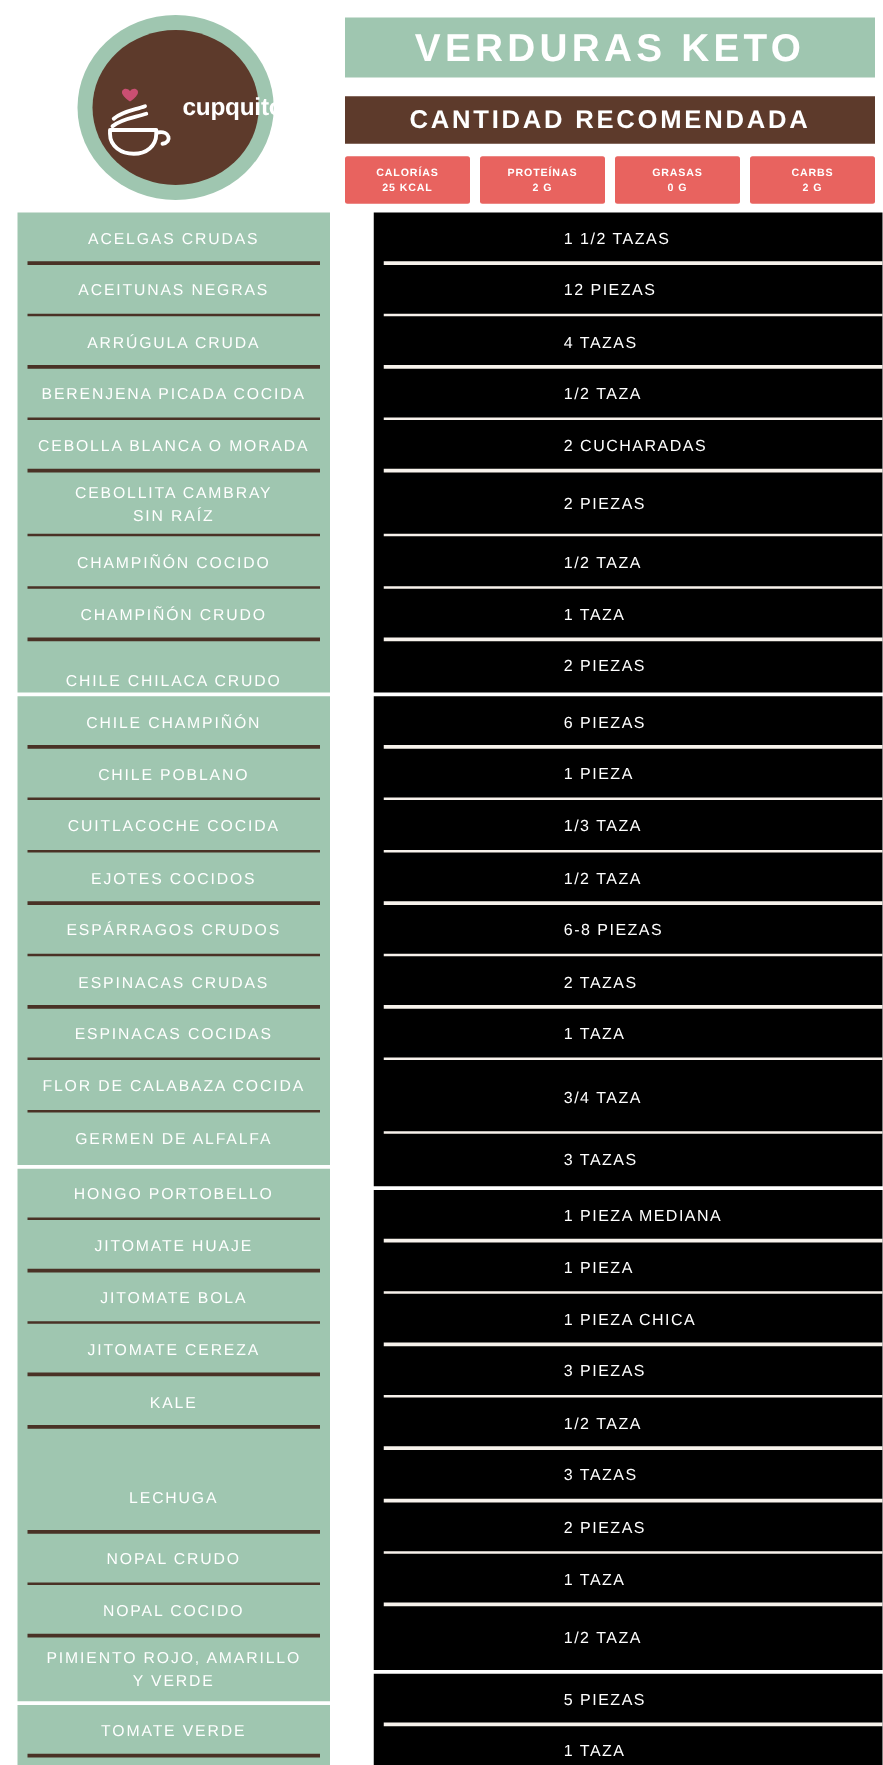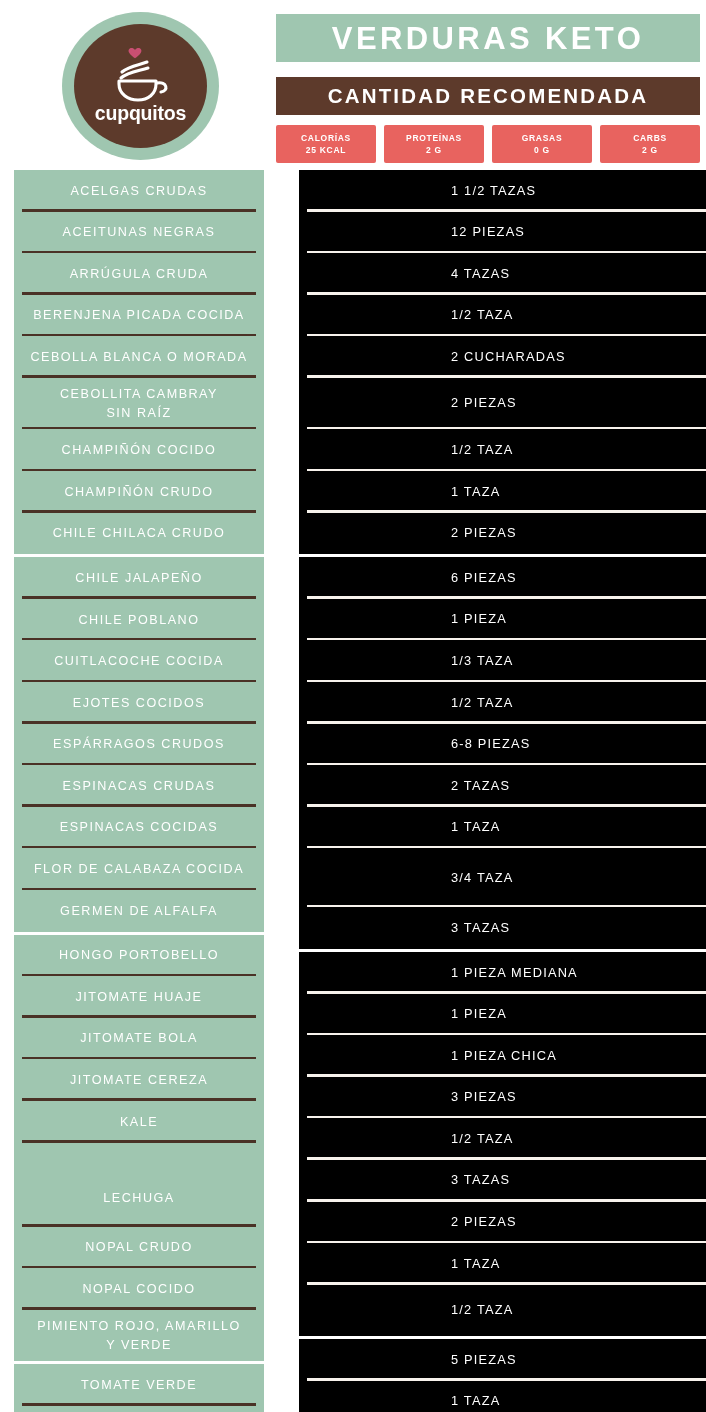--- a/index.html
+++ b/index.html
@@ -27,22 +27,22 @@
     width: 157px; height: 148px;
     border-radius: 50%;
     background: #9fc6b0;
     display: flex; align-items: center; justify-content: center;
   }
   .logo-inner {
     width: 133px; height: 124px;
     border-radius: 50%;
     background: #5d3a2b;
     position: relative;
-    display: flex; flex-direction: column;
-    align-items: center; justify-content: flex-start;
+    display: flex; flex-direction: row;
+    align-items: center; justify-content: space-between;
   }
   .logo-cup { position: relative; width: 72px; height: 62px; margin-top: 16px; }
   .logo-cup svg { display:block; width: 72px; height: 62px; }
   .logo-word {
     color: #ffffff;
     font-size: 19.5px;
     font-weight: 700;
     letter-spacing: -0.2px;
     line-height: 1;
     margin-top: 2px;
@@ -224,27 +224,27 @@
           <div class="row row-left" style="height: 51.5px;">
             <span class="cell-text">CEBOLLITA CAMBRAY
 SIN RAÍZ</span>
           </div>
           <div class="row row-left" style="height: 41.6px;">
             <span class="cell-text">CHAMPIÑÓN COCIDO</span>
           </div>
           <div class="row row-left" style="height: 41.6px;">
             <span class="cell-text">CHAMPIÑÓN CRUDO</span>
           </div>
-          <div class="row row-left" style="height: 41.6px;">
+          <div class="row row-left" style="height: 41.6px; align-items: flex-end;">
             <span class="cell-text">CHILE CHILACA CRUDO</span>
           </div>
         </div>
         <div class="block block-left">
           <div class="row row-left" style="height: 41.6px;">
-            <span class="cell-text">CHILE JALAPEÑO</span>
+            <span class="cell-text">CHILE CHAMPIÑÓN</span>
           </div>
           <div class="row row-left" style="height: 41.6px;">
             <span class="cell-text">CHILE POBLANO</span>
           </div>
           <div class="row row-left" style="height: 41.6px;">
             <span class="cell-text">CUITLACOCHE COCIDA</span>
           </div>
           <div class="row row-left" style="height: 41.6px;">
             <span class="cell-text">EJOTES COCIDOS</span>
           </div>

